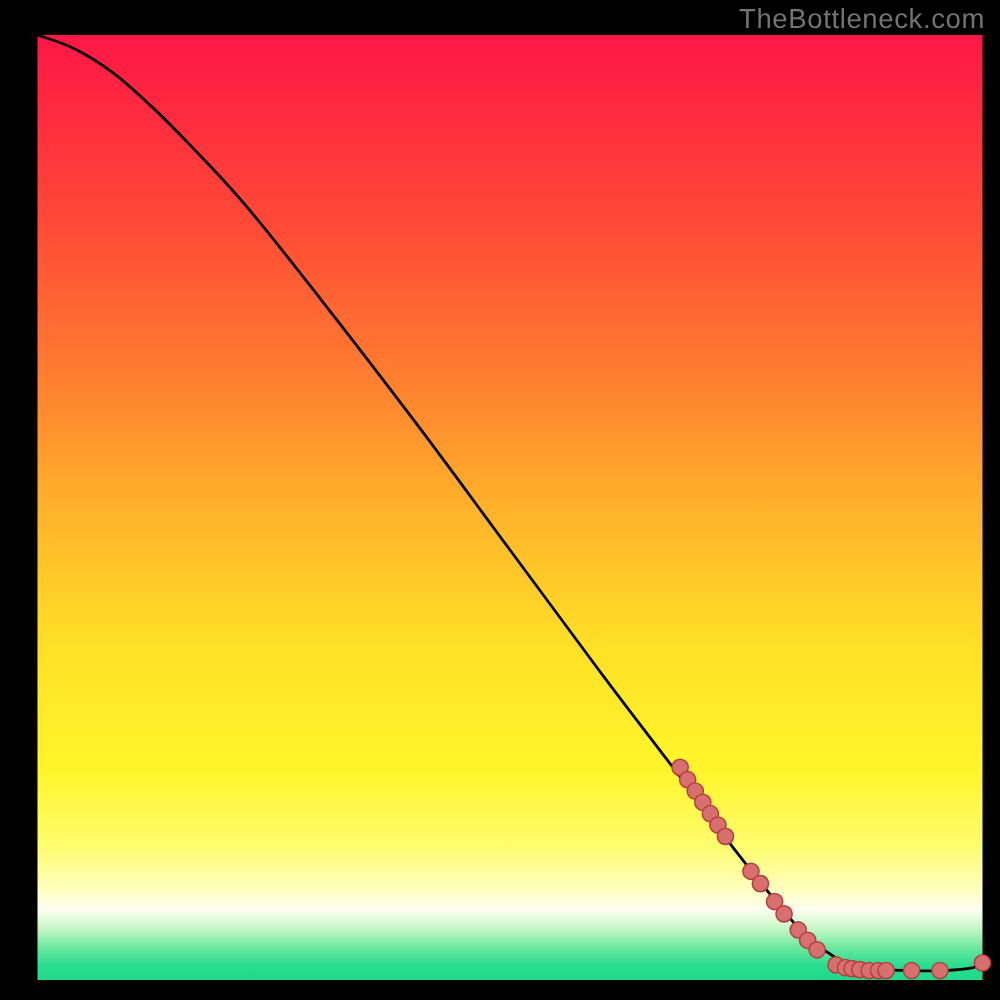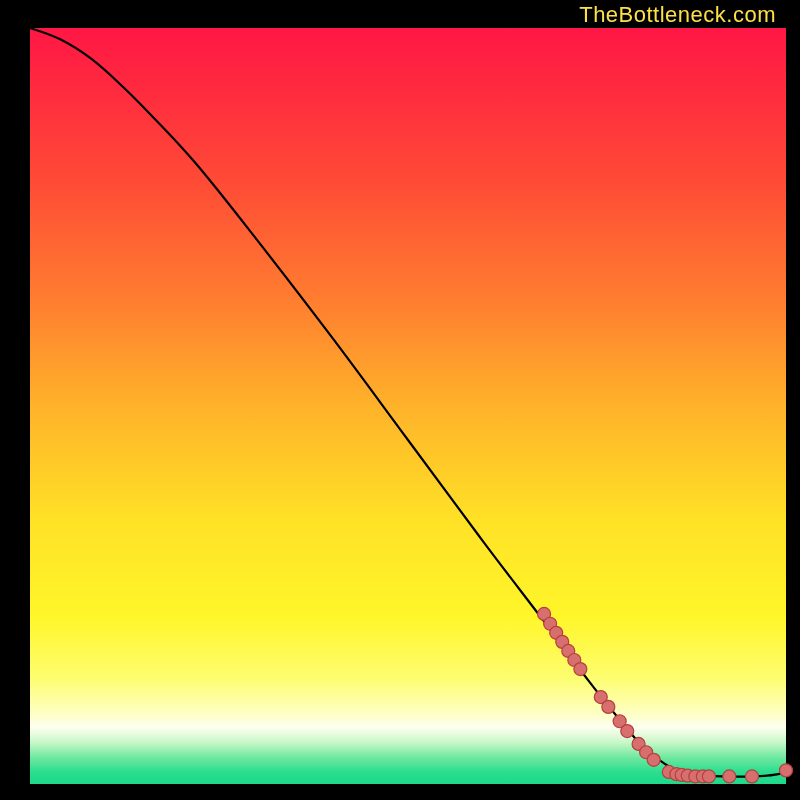--- a/index.html
+++ b/index.html
@@ -13,22 +13,22 @@
   }
   .stage {
     position: relative;
     width: 800px;
     height: 800px;
     background: #000;
   }
   .watermark {
     position: absolute;
     top: 2px;
-    right: 24px;
-    color: #fde047;
+    right: 12px;
+    color: #737373;
     font-size: 22px;
     font-weight: 400;
     letter-spacing: 0.5px;
     z-index: 5;
   }
   svg { display: block; }
 </style>
 </head>
 <body>
 

